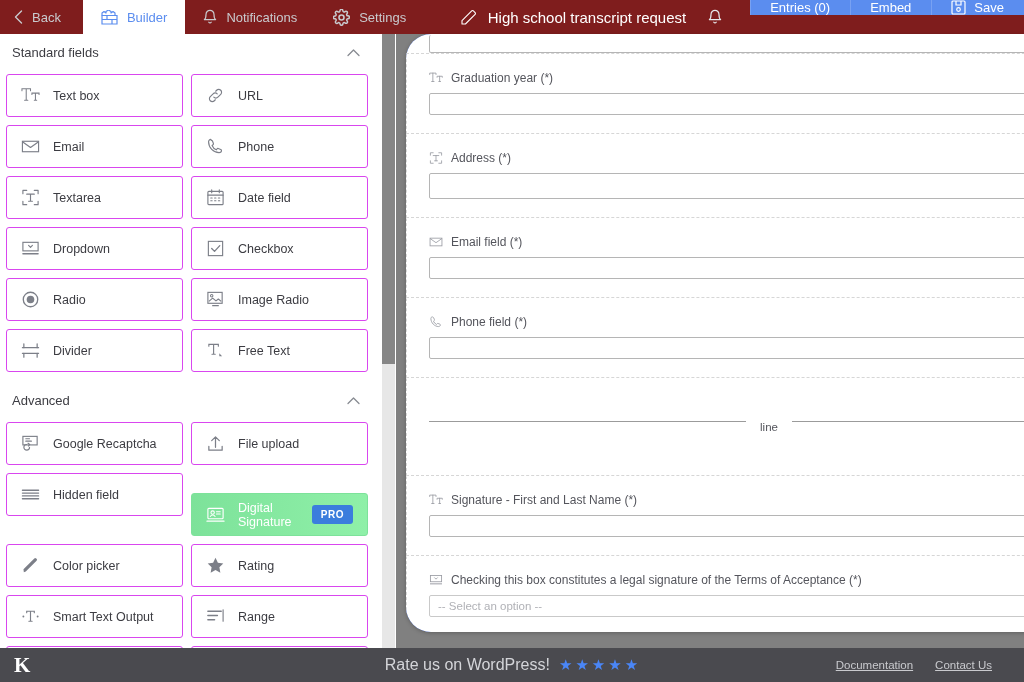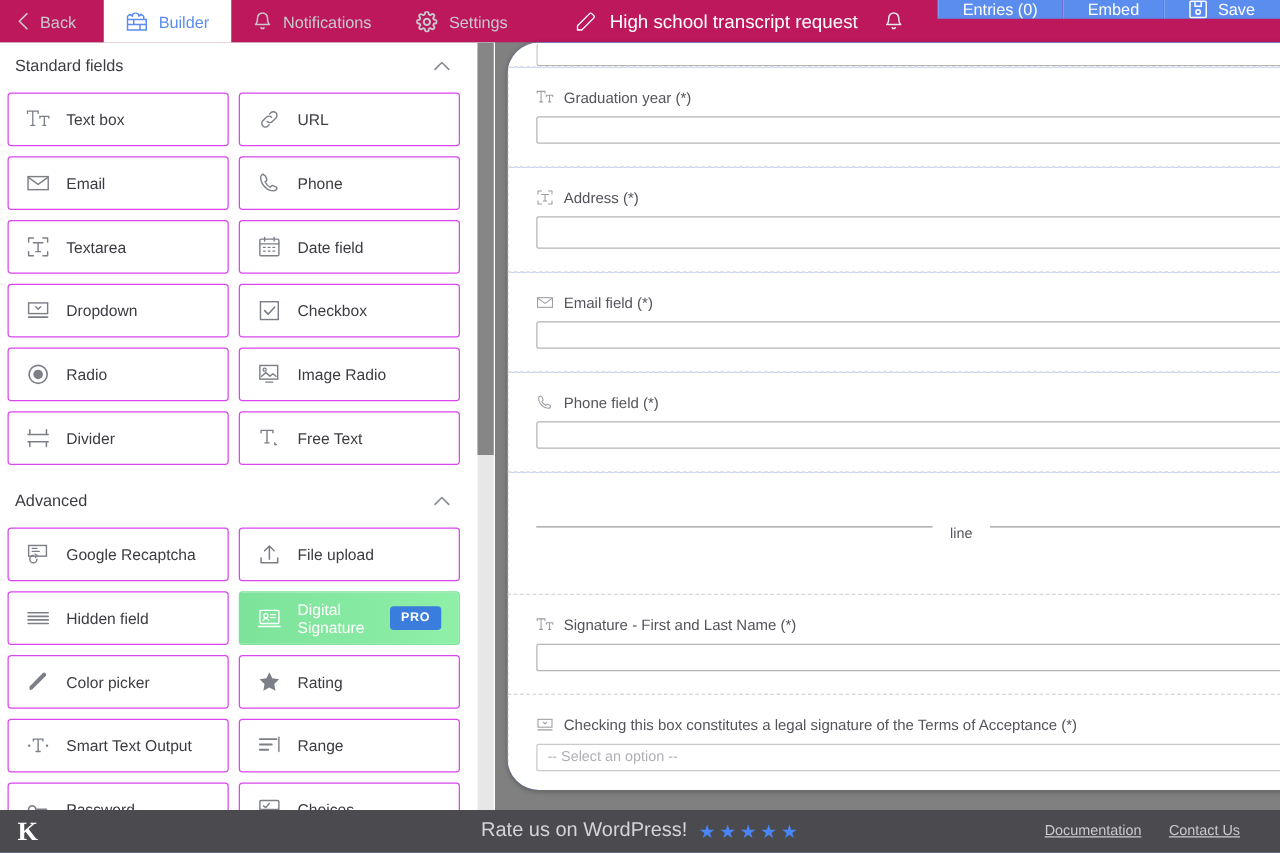--- a/index.html
+++ b/index.html
@@ -7,21 +7,21 @@
     width: 1024px; height: 682px;
     font-family: "Liberation Sans", sans-serif;
     background: #808080;
     overflow: hidden;
   }
   .app { position: relative; width: 1024px; height: 682px; }
 
   
   .topbar {
     position: absolute; top: 0; left: 0; width: 1024px; height: 34px;
-    background: #be185d; display: flex; align-items: stretch;
+    background: #7f1d1d; display: flex; align-items: stretch;
   }
   .tb-item {
     display: flex; align-items: center; gap: 9px;
     padding: 0 18px; color: #c9cace; font-size: 13px;
     white-space: nowrap;
   }
   .tb-back { padding-left: 14px; padding-right: 22px; }
   .tb-item.active { background: #ffffff; color: #5b8def; }
   .tb-item svg { display: block; }
   .tb-title {
@@ -55,21 +55,21 @@
   }
   .sb-card {
     display: flex; align-items: center; gap: 13px;
     height: 43px; padding: 0 14px;
     background: #ffffff; border: 1px solid #d946ef; border-radius: 3px;
     font-size: 12.5px; color: #3c3c42; position: relative;
   }
   .sb-card .ico { width: 19px; height: 19px; flex: 0 0 19px; color: #7c7f88; }
   .sb-card.pro {
     background: linear-gradient(90deg,#7de29a 0%,#8ff0a8 100%);
-    border-color: #7de29a; color: #ffffff;
+    border-color: #7de29a; color: #ffffff; margin-top: 20px;
   }
   .sb-card.pro .ico { color: #ffffff; }
   .pro-badge {
     margin-left: auto; background: #3b7ddd; color: #fff;
     font-size: 10px; font-weight: bold; letter-spacing: .5px;
     padding: 4px 9px; border-radius: 3px;
   }
   .sb-scrollbar {
     position: absolute; top: 34px; left: 382px; width: 13px; height: 614px;
     background: #e7e7e7;

